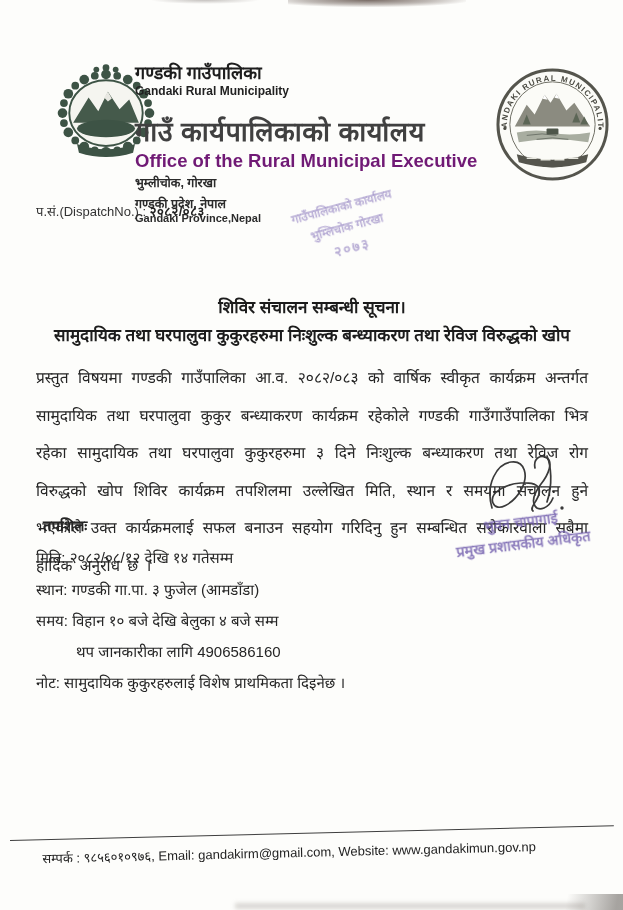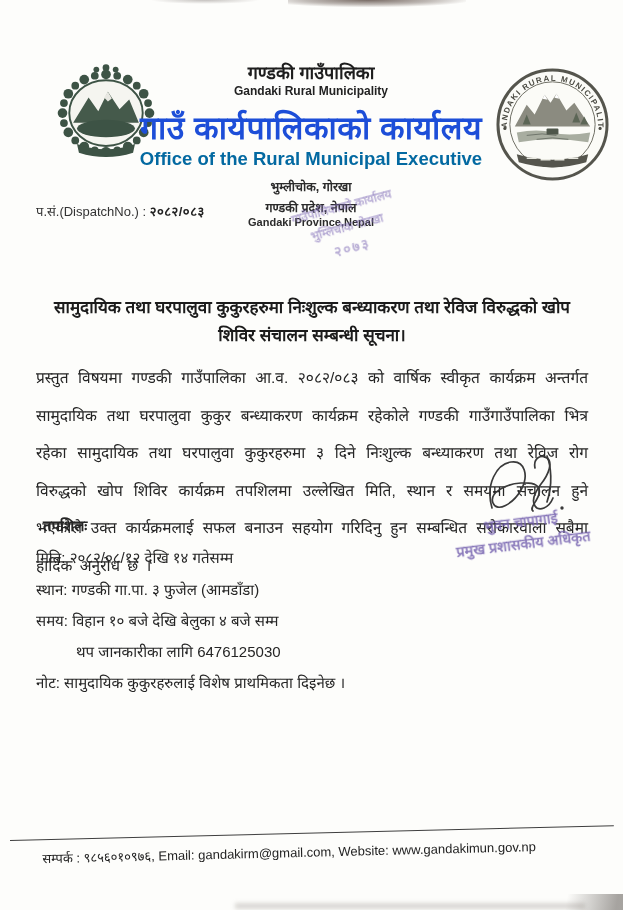--- a/index.html
+++ b/index.html
@@ -13,26 +13,26 @@
   .artifact-top2 { position:absolute; left:150px; top:0; width:110px; height:4px;
     background:radial-gradient(ellipse at 50% 0%, rgba(90,80,75,.35), rgba(90,80,75,0) 70%); }
   .artifact-bottom { position:absolute; right:0; bottom:0; width:70px; height:16px;
     background:linear-gradient(100deg, rgba(0,0,0,0) 20%, rgba(95,90,85,.55) 90%); }
   .artifact-bottom2 { position:absolute; left:235px; bottom:1px; width:350px; height:6px;
     background:rgba(125,120,112,.28); filter:blur(2px); }
 
   
   .emblem-left { position:absolute; left:48px; top:62px; width:116px; height:106px; }
   .seal-right  { position:absolute; left:493px; top:63px; width:119px; height:119px; }
-  .header-center { position:absolute; left:135px; top:64px; width:352px; text-align:center; line-height:1.08; }
+  .header-center { position:absolute; left:135px; top:64px; width:352px; text-align:left; line-height:1.08; }
   .h-np-sm  { font-size:18px; font-weight:700; color:#1d1d1d; }
   .h-en-sm  { font-size:12px; font-weight:700; color:#222; margin-top:2px; }
-  .h-np-lg  { font-size:32px; font-weight:700; color:#1d4ed8; margin-top:13px; letter-spacing:.5px; }
-  .h-en-lg  { font-size:18.5px; font-weight:700; color:#0369a1; margin-top:3px; }
-  .h-addr-np { font-size:12.5px; font-weight:700; margin-top:12px; }
+  .h-np-lg  { font-size:27px; font-weight:700; color:#404040; margin-top:20px; letter-spacing:.5px; }
+  .h-en-lg  { font-size:18.5px; font-weight:700; color:#701a75; margin-top:3px; }
+  .h-addr-np { font-size:12.5px; font-weight:700; margin-top:6px; }
   .h-addr-en { font-size:11px;  font-weight:700; margin-top:1px; }
 
   
   .dispatch-block { position:absolute; left:36px; top:202px; font-size:13px; color:#333; }
   .dispatch-row { margin-bottom:9px; }
   .dispatch-row .val { font-weight:600; color:#222; letter-spacing:.5px; }
 
   
   .stamp-top { position:absolute; left:252px; top:196px; width:190px; text-align:center;
     transform:rotate(-15deg); color:rgba(128,108,182,.55); filter:blur(.4px);
@@ -154,22 +154,22 @@
     </div>
   </div>
 
   <div class="stamp-top">
     <div>गाउँपालिकाको कार्यालय</div>
     <div>भुम्लिचोक गोरखा</div>
     <div class="yr">२०७३</div>
   </div>
 
   <div class="subject">
+    <div>शिविर संचालन सम्बन्धी सूचना।</div>
     <div>सामुदायिक तथा घरपालुवा कुकुरहरुमा निःशुल्क बन्ध्याकरण तथा रेविज विरुद्धको खोप</div>
-    <div>शिविर संचालन सम्बन्धी सूचना।</div>
   </div>
 
   <div class="body-par">प्रस्तुत विषयमा गण्डकी गाउँपालिका आ.व. २०८२/०८३ को वार्षिक स्वीकृत कार्यक्रम अन्तर्गत सामुदायिक तथा घरपालुवा कुकुर बन्ध्याकरण कार्यक्रम रहेकोले गण्डकी गाउँगाउँपालिका भित्र रहेका सामुदायिक तथा घरपालुवा कुकुरहरुमा ३ दिने निःशुल्क बन्ध्याकरण तथा रेविज रोग विरुद्धको खोप शिविर कार्यक्रम तपशिलमा उल्लेखित मिति, स्थान र समयमा संचालन हुने भएकोले उक्त कार्यक्रमलाई सफल बनाउन सहयोग गरिदिनु हुन सम्बन्धित सरोकारवाला सबैमा हार्दिक अनुरोध छ ।</div>
 
   <svg class="signature" viewBox="0 0 104 82">
     <g fill="none" stroke="#3a3a3a" stroke-width="1.7" stroke-linecap="round">
       <path d="M16,58 C9,34 21,14 35,12 C49,10 53,26 45,40 C37,54 21,63 17,53 C13,43 29,34 45,33 C59,32 65,36 63,44 C61,52 53,58 57,61"></path>
       <path d="M59,18 C57,8 65,4 71,8 C77,12 73,24 65,34 C59,42 55,50 59,56 C63,62 73,58 77,48"></path>
       <path d="M71,6 C75,16 77,34 71,52"></path>
       <circle cx="86" cy="58" r="1.7" fill="#3a3a3a" stroke="none"></circle>
@@ -179,21 +179,21 @@
   <div class="stamp-officer">
     <div>भुवन चापागाई</div>
     <div>प्रमुख प्रशासकीय अधिकृत</div>
   </div>
 
   <div class="details">
     <div class="row d-heading">तपशिलः</div>
     <div class="row d-date">मिति: २०८२/०८/१२ देखि १४ गतेसम्म</div>
     <div class="row d-place">स्थान: गण्डकी गा.पा. ३ फुजेल (आमडाँडा)</div>
     <div class="row d-time">समय: विहान १० बजे देखि बेलुका ४ बजे सम्म</div>
-    <div class="row d-info">थप जानकारीका लागि 6476125030</div>
+    <div class="row d-info">थप जानकारीका लागि 4906586160</div>
     <div class="row d-note">नोट: सामुदायिक कुकुरहरुलाई विशेष प्राथमिकता दिइनेछ ।</div>
   </div>
 
   <div class="footer">
     <div class="footer-rule"></div>
     <div class="footer-text">सम्पर्क : ९८५६०१०९७६, Email: gandakirm@gmail.com, Website: www.gandakimun.gov.np</div>
   </div>
 
   <div class="artifact-bottom"></div>
   <div class="artifact-bottom2"></div>

